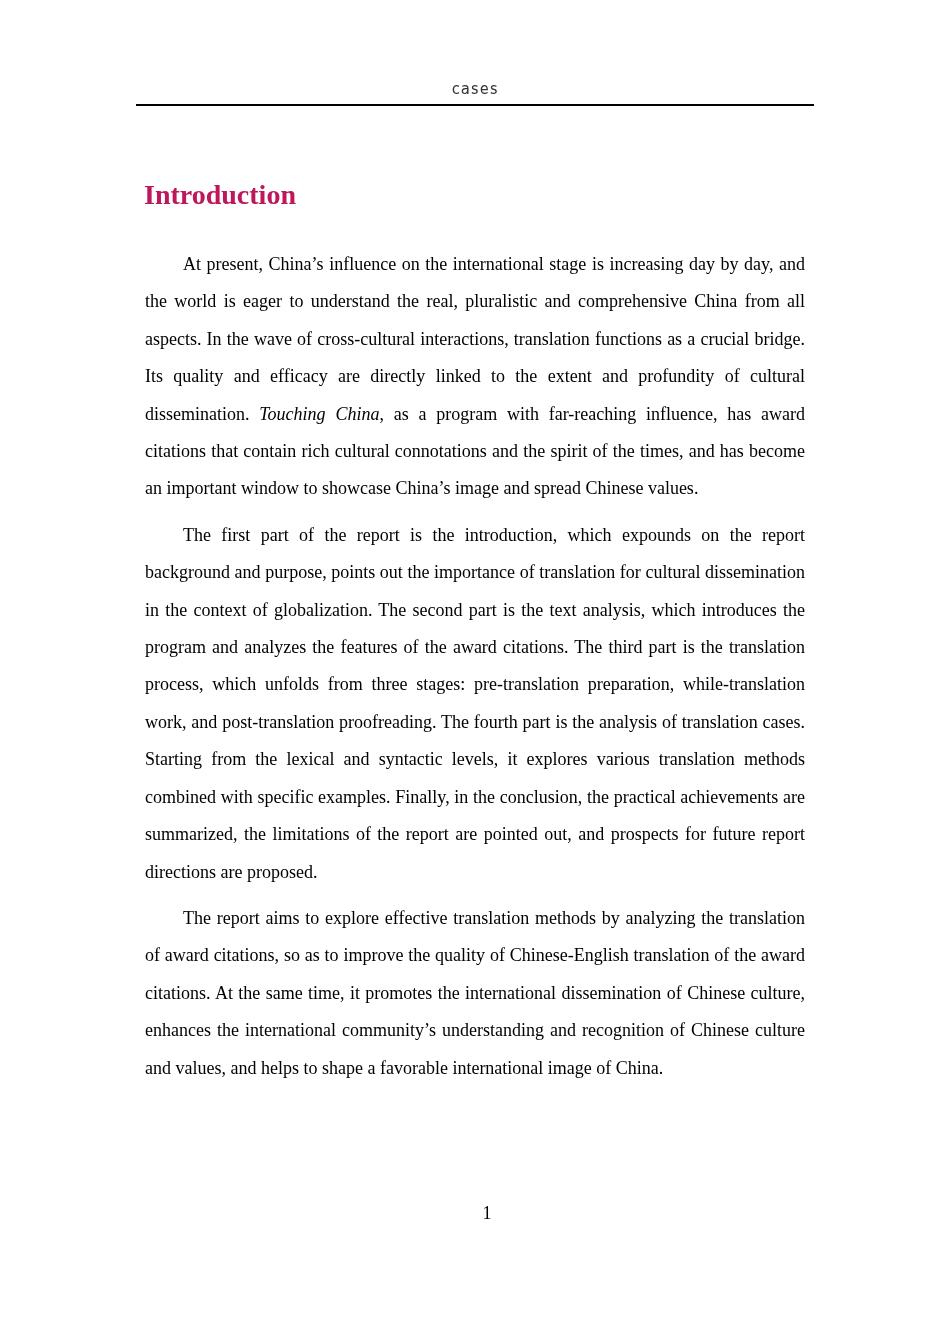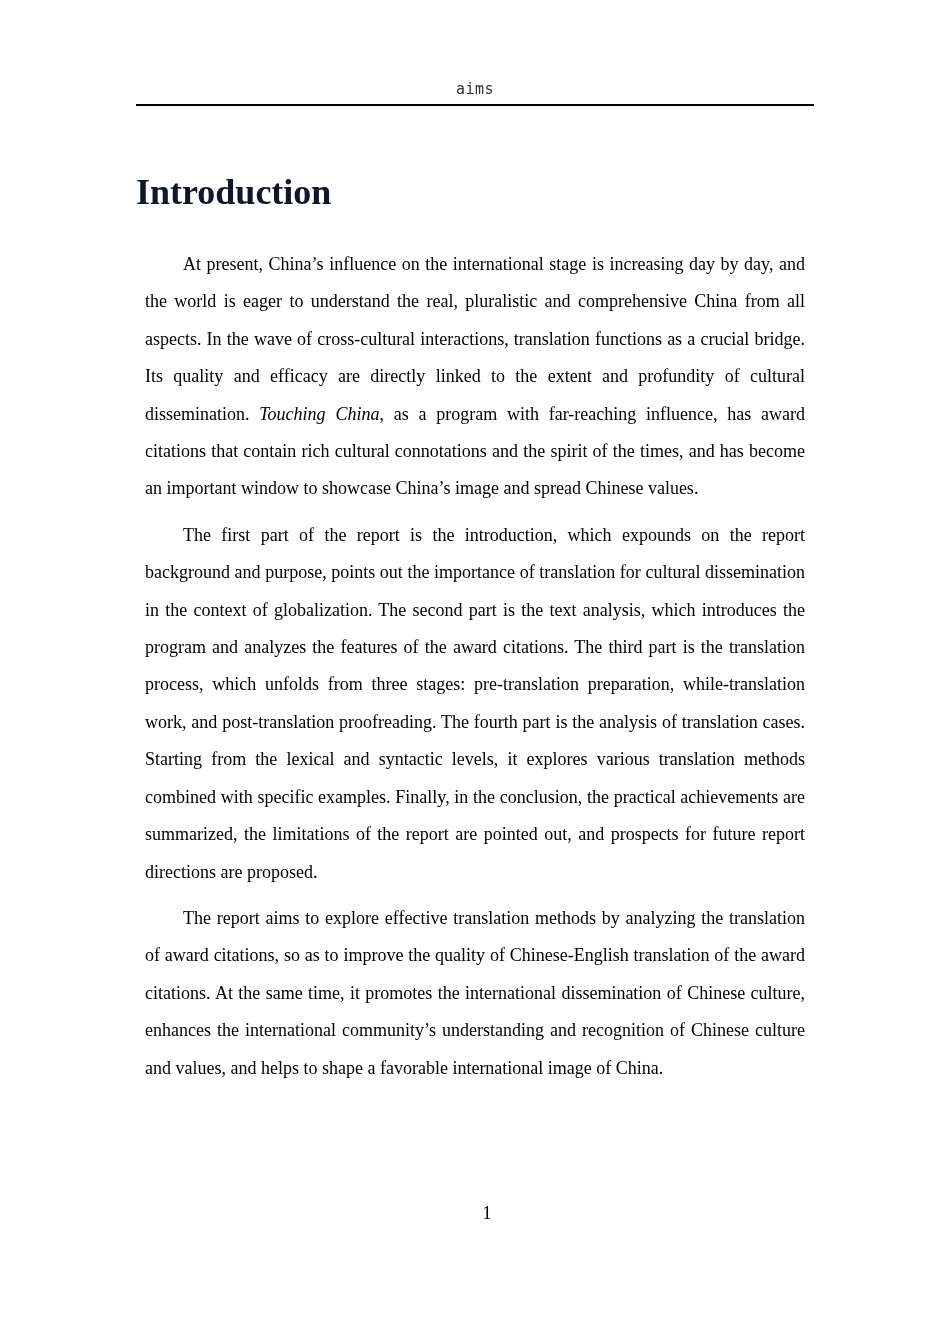--- a/index.html
+++ b/index.html
@@ -8,41 +8,41 @@
   .header-text {
     position: absolute; left: 136px; width: 678px; top: 80px;
     text-align: center; font-family: "DejaVu Sans Mono", monospace;
     font-size: 15px; color: #333; letter-spacing: 0.5px;
   }
   .header-rule {
     position: absolute; left: 136px; width: 678px; top: 104px;
     height: 0; border-top: 2px solid #000;
   }
   .title {
-    position: absolute; left: 136px; top: 171px; margin: 0;
+    position: absolute; left: 136px; top: 171px; margin: 8px;
     font-family: "Liberation Serif", serif; font-weight: bold;
-    font-size: 36px; color: #0f172a;
+    font-size: 28px; color: #be185d;
   }
   .body {
     position: absolute; left: 136px; width: 678px; top: 237px;
     font-family: "Liberation Serif", serif; font-size: 18px;
     line-height: 37.4px; color: #000; text-align: justify;
   }
   .body p { margin: 9px; text-indent: 38px; }
   .page-number {
     position: absolute; left: 136px; width: 702px; top: 1203px;
     text-align: center; font-family: "Liberation Serif", serif;
     font-size: 18px; color: #000;
   }
 </style>
 </head>
 <body>
 
 <div class="page">
-  <div class="header-text">aims</div>
+  <div class="header-text">cases</div>
   <div class="header-rule"></div>
 
   <h1 class="title">Introduction</h1>
 
   <div class="body">
     <p><span>At  present, China’s influence on the international stage is increasing day by day, and  the world is eager to understand the real,  pluralistic  and comprehensive China from all aspects. In the  wave of cross-cultural interactions, translation functions as a crucial bridge. Its quality and efficacy are directly linked to the extent and profundity of cultural dissemination.  </span><em>Touching China</em><span>,  as a program with far-reaching influence, has award citations that contain rich cultural connotations and the spirit of the times,  and  has  become an important window to showcase China’s image and spread Chinese values.</span></p>
     <p>The first part of the  report  is the introduction, which expounds on the report background and purpose, points out the importance of translation for cultural dissemination in the context of globalization.  The second part is the text analysis, which introduces the program and analyzes the features of the award citations. The third part is the translation process, which unfolds from three stages: pre-translation preparation, while-translation work, and post-translation proofreading. The fourth part is the analysis of translation cases. Starting from the lexical and syntactic levels, it explores various translation  methods combined with specific examples. Finally, in the conclusion, the practical achievements are summarized, the limitations of the report are pointed out, and prospects for future report directions are proposed.</p>
     <p>The  report  aims to explore effective translation methods  by  analyzing  the translation  of  award citations,  so as to improve the quality of Chinese-English translation of the award citations. At the same time, it promotes the international dissemination of Chinese culture, enhances the international community’s understanding and recognition of Chinese culture and values, and helps to shape a favorable international image of China.</p>
   </div>
 

